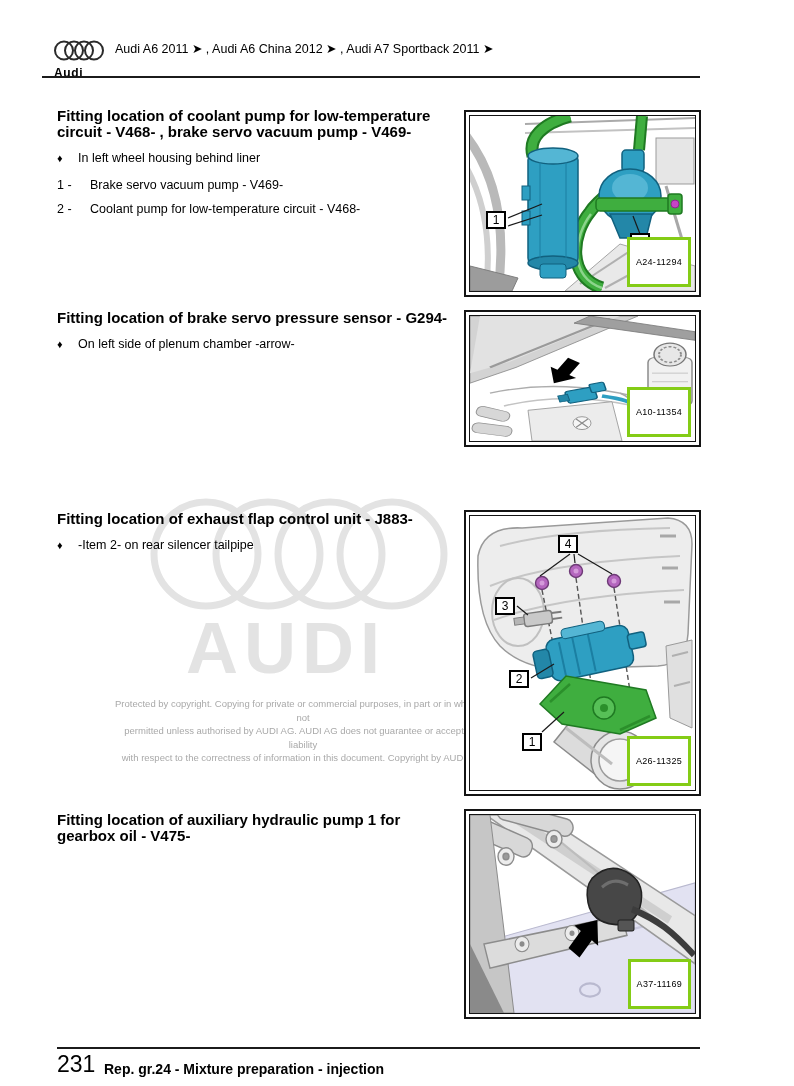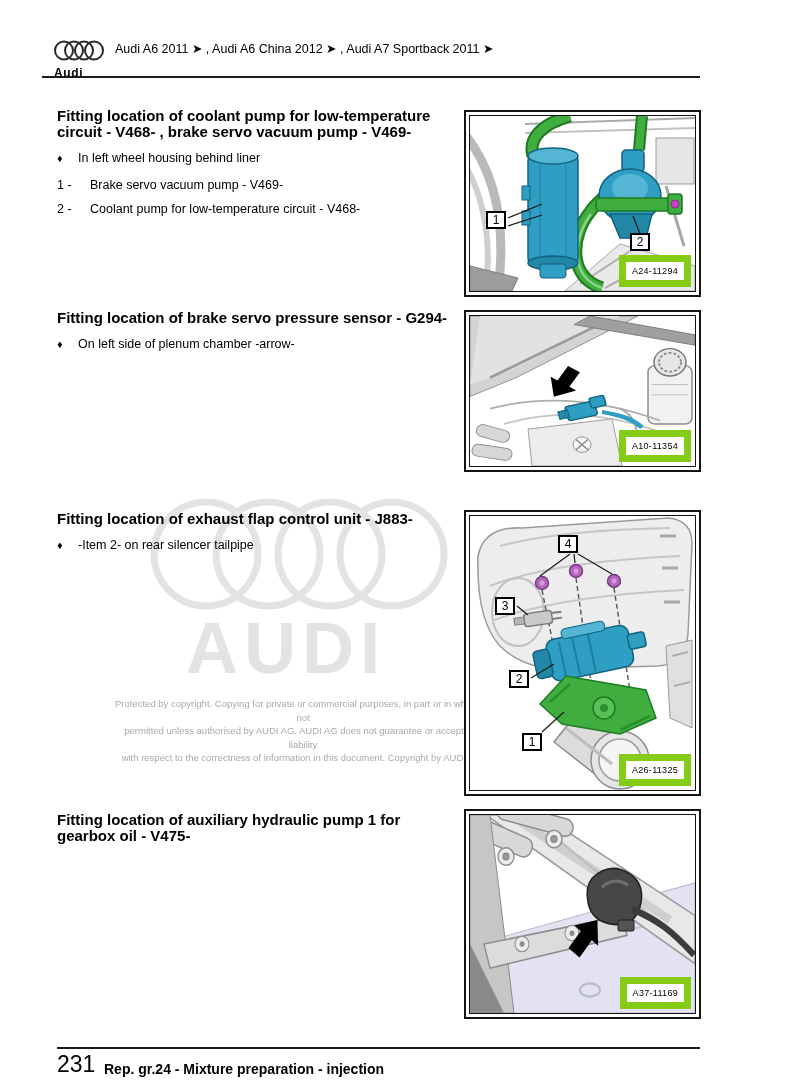--- a/index.html
+++ b/index.html
@@ -30,22 +30,22 @@
 
   
   .figure{position:absolute;left:464px;width:237px;box-sizing:border-box;
           border:2px solid #141414;background:#fff;padding:3px;z-index:1;}
   .fig-inner{position:relative;width:100%;height:100%;box-sizing:border-box;
              border:1px solid #141414;background:#fff;overflow:hidden;}
   .fig-inner svg{display:block;width:100%;height:100%;}
   .callout{position:absolute;box-sizing:border-box;min-width:20px;height:18px;
            border:2px solid #000;background:#fff;text-align:center;
            font-size:12px;line-height:14px;padding:0 2px;}
-  .ref-label{position:absolute;right:4px;bottom:4px;border:7px solid #84cc16;background:#fff;
-             font-size:9px;letter-spacing:.3px;padding:4px 6px;}
+  .ref-label{position:absolute;right:4px;bottom:4px;border:3px solid #84cc16;background:#fff;
+             font-size:9px;letter-spacing:.3px;padding:17px 6px;}
 
   
   .footer-rule{position:absolute;left:57px;top:1047px;width:643px;height:2px;background:#1b1b1b;}
   .page-num{position:absolute;left:57px;top:1051px;font-size:23px;}
   .footer-text{position:absolute;left:104px;top:1061px;font-size:14px;font-weight:bold;}
 </style>
 </head>
 <body>
 
 <div class="page">
@@ -161,21 +161,21 @@
   </div>
 
   <div class="section" style="top:310px;">
     <p class="sec-heading">Fitting location of brake servo pressure sensor - G294-</p>
     <div class="bullet-row">
       <span class="bullet-glyph">♦</span>
       <span>On left side of plenum chamber -arrow-</span>
     </div>
   </div>
 
-  <div class="figure" style="top:310px;height:162px;">
+  <div class="figure" style="top:310px;height:137px;">
     <div class="fig-inner">
       <svg viewBox="0 0 225 175" preserveAspectRatio="none">
 
         <path d="M0 0 L168 0 L46 72 L0 94 Z" fill="#d3d3d3" stroke="#8c8c8c"></path>
         <path d="M10 0 L150 0 L40 64 L0 80 Z" fill="#e2e2e2" stroke="none"></path>
         <line x1="140" y1="4" x2="20" y2="72" stroke="#9a9a9a" stroke-width="3"></line>
         <path d="M120 0 L225 22 L225 34 L104 10 Z" fill="#9f9f9f" stroke="#7c7c7c"></path>
 
         <g>
           <rect x="178" y="58" width="44" height="68" rx="7" fill="#f1f1f1" stroke="#8c8c8c" stroke-width="1.5"></rect>

